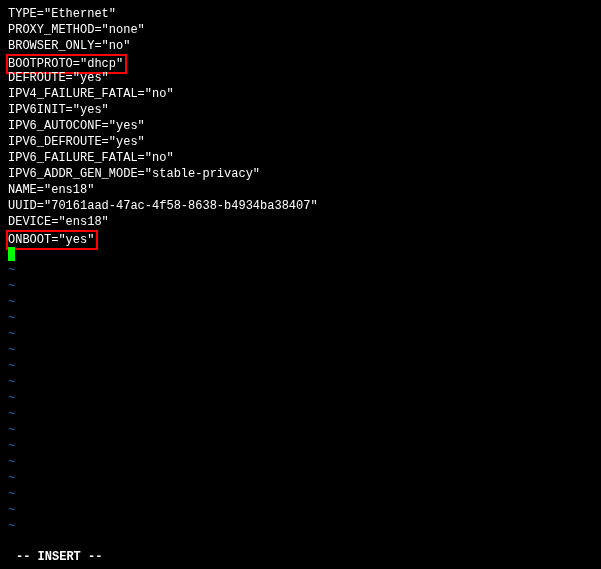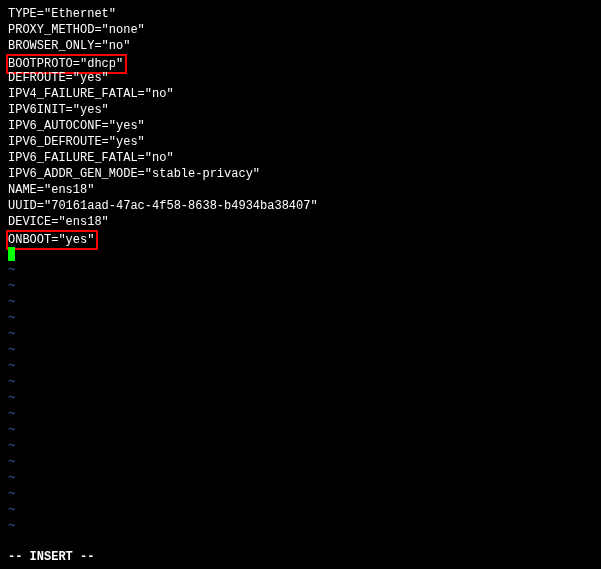--- a/index.html
+++ b/index.html
@@ -33,21 +33,21 @@
     display: inline-block;
     width: 7px;
     height: 14px;
     background: #00ff00;
     vertical-align: top;
     margin-top: 1px;
   }
   .status {
     position: absolute;
     bottom: 4px;
-    left: 8px;
+    left: 16px;
     font-weight: bold;
     white-space: pre;
   }
   .highlight {
     border: 2px solid #ff0000;
     display: inline-block;
     padding: 0 2px 0 0;
     margin-left: -2px;
   }
 </style>

